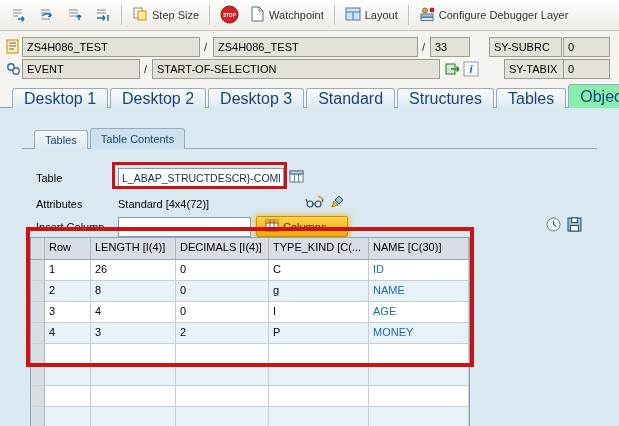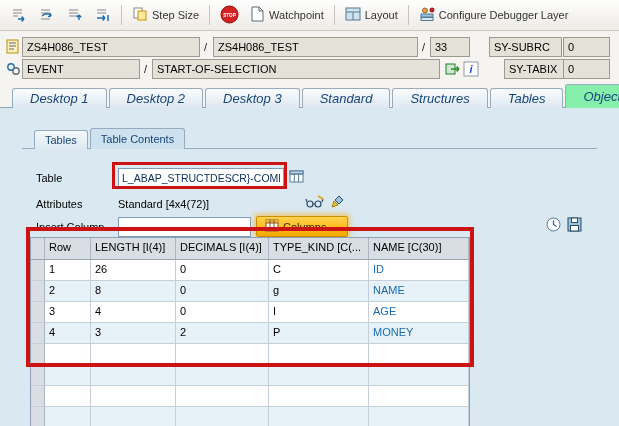--- a/index.html
+++ b/index.html
@@ -30,24 +30,24 @@
   }
   .slash { position:absolute; top:4px; font-size:11px; color:#222; }
   .rowicon { position:absolute; left:6px; top:2px; }
   
   .maintabs {
     position:absolute; top:84px; left:0; right:0; height:24px;
     display:flex; align-items:flex-end; gap:2px; padding-left:12px;
     z-index:3; overflow:hidden;
   }
   .tab {
-    height:20px; line-height:19px; padding:0 17px; font-size:13px; color:#16457c;
+    height:20px; line-height:19px; padding:0 11px; font-size:16px; color:#16457c;
     background:linear-gradient(#fbfcfd,#dce8f0);
     border:1px solid #96abbd; border-bottom:none; border-radius:3px 3px 0 0;
-    white-space:nowrap; cursor:default;font-style:italic;
+    white-space:nowrap; cursor:default;
   }
   .tab.active { height:24px; line-height:23px; background:#86efac;margin-top:16px; }
   
   .content {
     position:absolute; top:107px; left:0; right:0; bottom:0;
     background:#d9e8f1; border-top:1px solid #8fa6b8;
   }
   .subtabs { position:absolute; top:20px; left:34px; height:21px; display:flex; align-items:flex-end; gap:2px; z-index:2; }
   .subtab {
     height:19px; line-height:18px; padding:0 10px; font-size:11px; color:#16457c;

